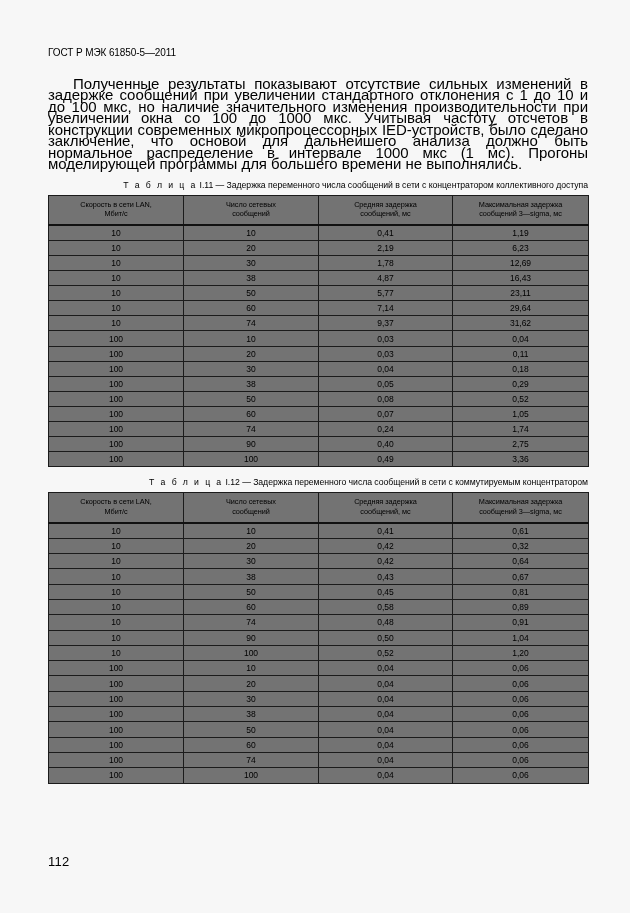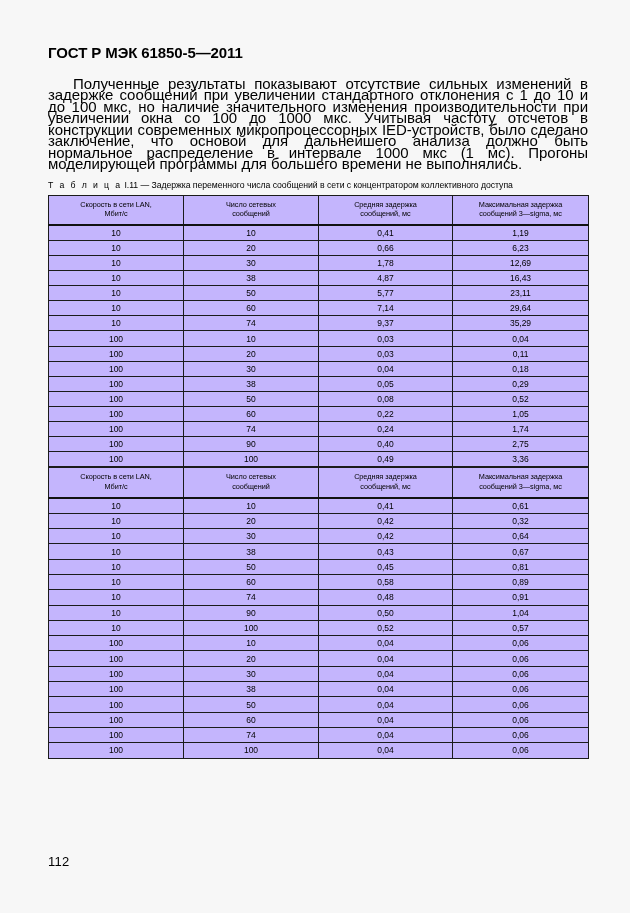--- a/index.html
+++ b/index.html
@@ -28,22 +28,22 @@
 
   .content {
     position: absolute;
     left: 48px;
     top: 46px;
     width: 540px;
   }
 
   
   .doc-header {
-    font-size: 15px;
-    font-weight: bold;
+    font-size: 10px;
+    font-weight: normal;
     letter-spacing: -0.1px;
     line-height: 14px;
     margin: 0 0 18px 0;
     white-space: nowrap;
   }
 
   
   .para {
     font-size: 15px;
     line-height: 11.45px;
@@ -66,32 +66,33 @@
     letter-spacing: -0.05px;
   }
 
   
   .tbl-caption {
     font-size: 8.7px;
     line-height: 12px;
     margin: 9px 0 4px 0;
     letter-spacing: -0.05px;
     white-space: nowrap;
+    text-align: right;
   }
   .tbl-caption .spaced {
     letter-spacing: 1.9px;
   }
 
   
   table.data {
     border-collapse: collapse;
     width: 540px;
     table-layout: fixed;
     margin: 0 0 0 0;
-    background: #c4b5fd;
+    background: #737373;
   }
   table.data col.c1 { width: 135px; }
   table.data col.c2 { width: 135px; }
   table.data col.c3 { width: 134px; }
   table.data col.c4 { width: 136px; }
 
   table.data th,
   table.data td {
     border: 0.8px solid #1b1b1b;
     text-align: center;
@@ -180,21 +181,21 @@
       <tbody>
           <tr>
             <td>10</td>
             <td>10</td>
             <td>0,41</td>
             <td>1,19</td>
           </tr>
           <tr>
             <td>10</td>
             <td>20</td>
-            <td>0,66</td>
+            <td>2,19</td>
             <td>6,23</td>
           </tr>
           <tr>
             <td>10</td>
             <td>30</td>
             <td>1,78</td>
             <td>12,69</td>
           </tr>
           <tr>
             <td>10</td>
@@ -211,21 +212,21 @@
           <tr>
             <td>10</td>
             <td>60</td>
             <td>7,14</td>
             <td>29,64</td>
           </tr>
           <tr>
             <td>10</td>
             <td>74</td>
             <td>9,37</td>
-            <td>35,29</td>
+            <td>31,62</td>
           </tr>
           <tr>
             <td>100</td>
             <td>10</td>
             <td>0,03</td>
             <td>0,04</td>
           </tr>
           <tr>
             <td>100</td>
             <td>20</td>
@@ -246,21 +247,21 @@
           </tr>
           <tr>
             <td>100</td>
             <td>50</td>
             <td>0,08</td>
             <td>0,52</td>
           </tr>
           <tr>
             <td>100</td>
             <td>60</td>
-            <td>0,22</td>
+            <td>0,07</td>
             <td>1,05</td>
           </tr>
           <tr>
             <td>100</td>
             <td>74</td>
             <td>0,24</td>
             <td>1,74</td>
           </tr>
           <tr>
             <td>100</td>
@@ -270,20 +271,25 @@
           </tr>
           <tr>
             <td>100</td>
             <td>100</td>
             <td>0,49</td>
             <td>3,36</td>
           </tr>
         </tbody>
     </table>
 
+    <div class="tbl-caption">
+      <span class="spaced">Т а б л и ц а</span>
+      <span>I.12</span>
+      <span>— Задержка переменного числа сообщений в сети с коммутируемым концентратором</span>
+    </div>
 
     <table class="data t12">
       <colgroup>
           <col class="c1">
           <col class="c2">
           <col class="c3">
           <col class="c4">
         </colgroup>
       <thead>
         <tr>
@@ -351,21 +357,21 @@
           <tr>
             <td>10</td>
             <td>90</td>
             <td>0,50</td>
             <td>1,04</td>
           </tr>
           <tr>
             <td>10</td>
             <td>100</td>
             <td>0,52</td>
-            <td>0,57</td>
+            <td>1,20</td>
           </tr>
           <tr>
             <td>100</td>
             <td>10</td>
             <td>0,04</td>
             <td>0,06</td>
           </tr>
           <tr>
             <td>100</td>
             <td>20</td>

